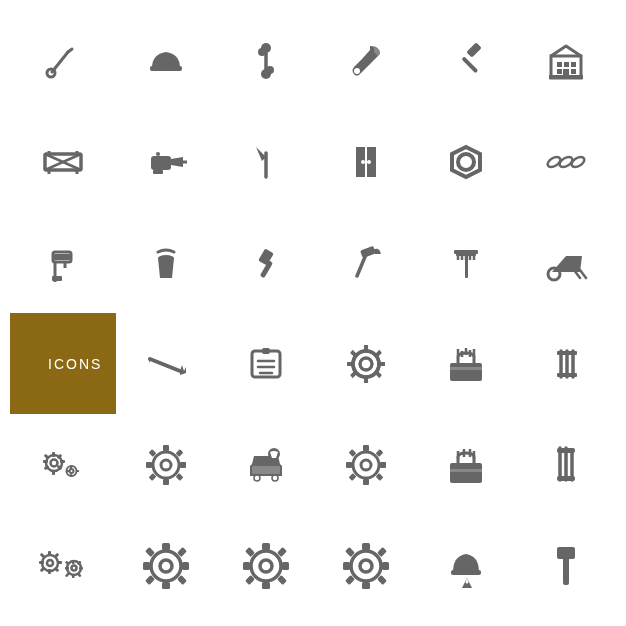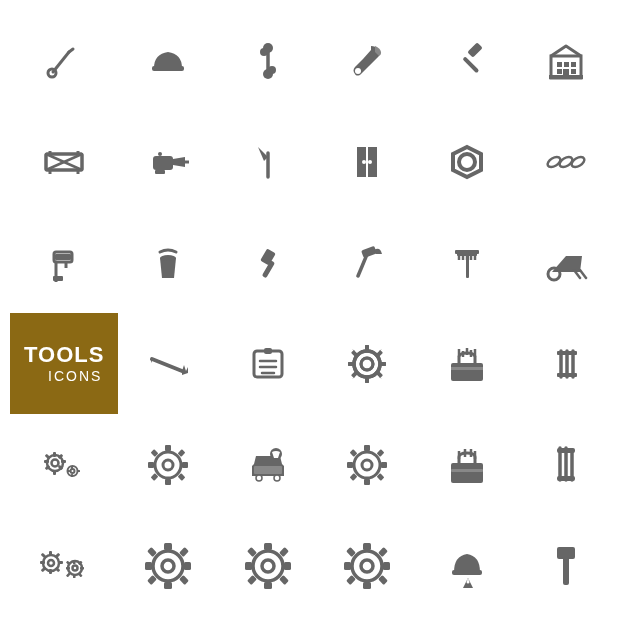--- a/index.html
+++ b/index.html
@@ -230,21 +230,20 @@
     <div class="cell">
       <svg width="44" height="38" viewBox="0 0 44 38">
         <path d="M8 28 L22 12 L38 12 L36 28 Z" fill="#666"></path>
         <circle cx="10" cy="30" r="6" fill="none" stroke="#666" stroke-width="3"></circle>
         <line x1="30" y1="26" x2="36" y2="34" stroke="#666" stroke-width="2.5" stroke-linecap="round"></line>
         <line x1="36" y1="26" x2="42" y2="34" stroke="#666" stroke-width="2.5" stroke-linecap="round"></line>
       </svg>
     </div>
 
     <div class="cell label-cell">
-      <span class="title">TOOLS</span>
       <span class="subtitle">ICONS</span>
     </div>
 
     <div class="cell">
       <svg width="44" height="38" viewBox="0 0 44 38">
         <path d="M6 14 L36 26" stroke="#666" stroke-width="4" stroke-linecap="round"></path>
         <path d="M36 26 L38 20 L40 26 L42 22 L42 28 L36 30 Z" fill="#666"></path>
         <path d="M6 14 L6 18 L4 14 Z" fill="#666"></path>
       </svg>
     </div>

